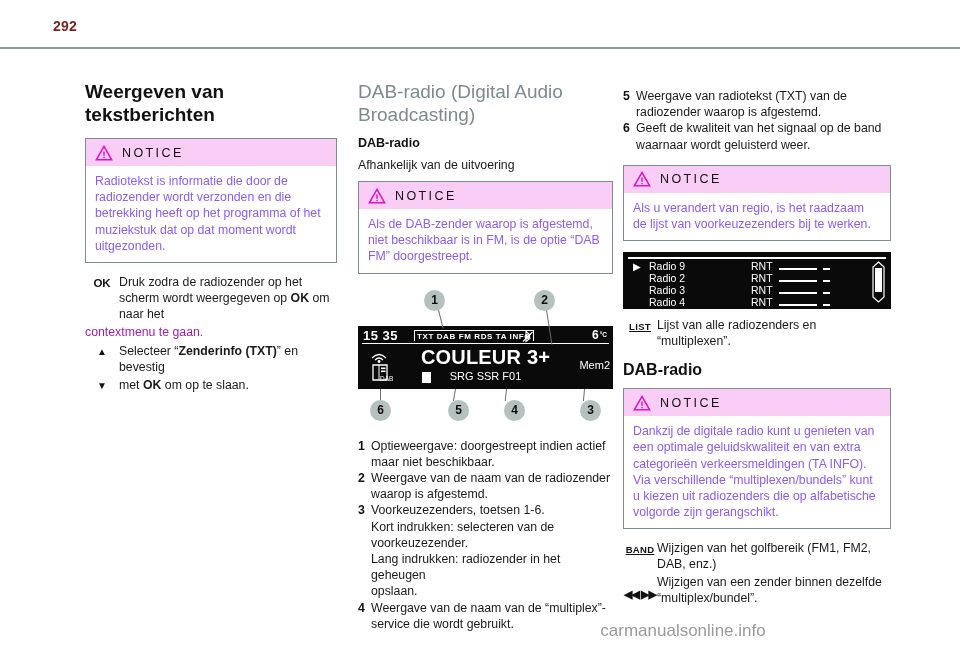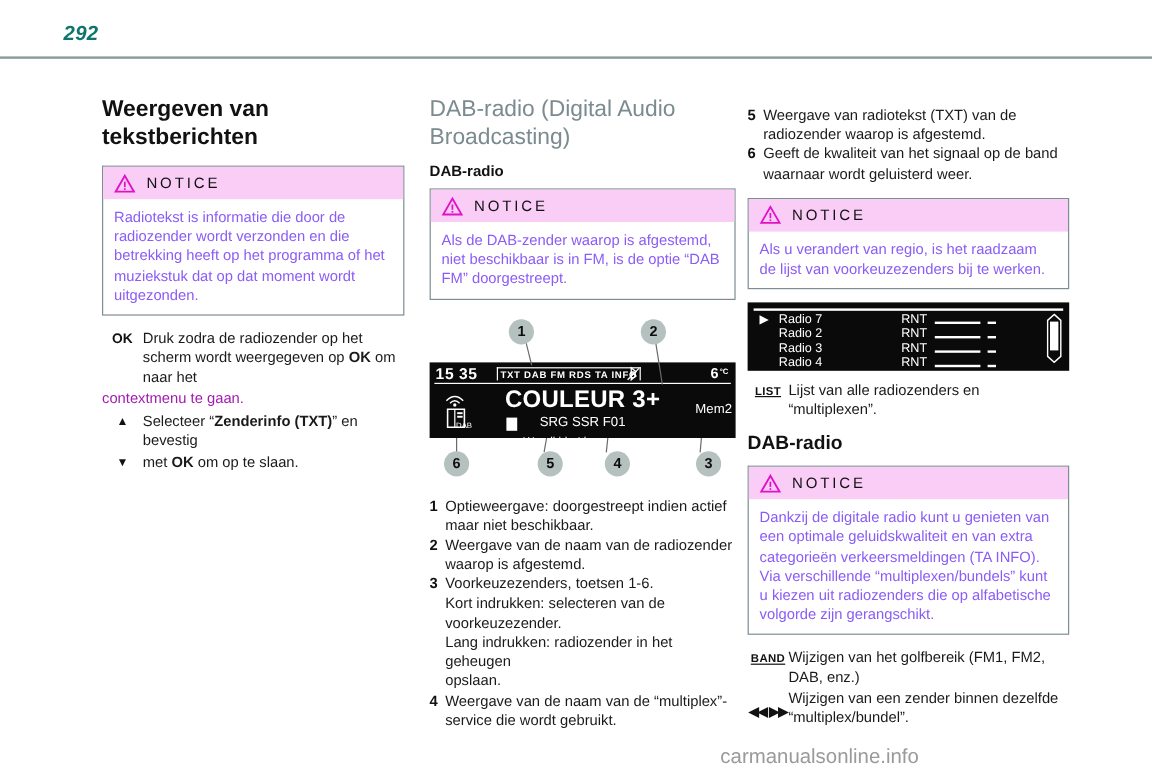--- a/index.html
+++ b/index.html
@@ -10,21 +10,21 @@
     font-family:"Liberation Sans", sans-serif;
     color:#1a1a1a;
     position:relative;
     overflow:hidden;
   }
   .page { position:relative; width:960px; height:649px; }
 
   
   .page-number{
     position:absolute; left:53px; top:18px;
-    font-size:17px; font-weight:bold; color:#0f766e; letter-spacing:0.2px;font-style:italic;
+    font-size:14px; font-weight:bold; color:#7f1d1d; letter-spacing:0.2px;
   }
   .header-rule{
     position:absolute; left:0; top:47px; width:960px; height:2px;
     background:#8a9a9a;
   }
 
   
   .col{ position:absolute; top:80px; }
   .col-1{ left:85px; width:252px; }
   .col-2{ left:358px; width:255px; }
@@ -219,20 +219,21 @@
     </div>
     <div class="krow">
       <div class="kcell arrow-dn">▼</div>
       <div class="ktext">met <b>OK</b> om op te slaan.</div>
     </div>
   </div>
 
   <div class="col col-2">
     <h1 class="section-grey">DAB-radio (Digital Audio Broadcasting)</h1>
     <h2 class="sub">DAB-radio</h2>
+    <p class="body">Afhankelijk van de uitvoering</p>
 
     <div class="notice">
       <div class="notice-head">
         <span class="warn-tri">
           <svg viewBox="0 0 20 18" width="18" height="16">
             <path d="M10 1.6 L18.6 16.6 L1.4 16.6 Z" fill="none" stroke="#e210c8" stroke-width="1.7"></path>
             <rect x="9.2" y="7.2" width="1.6" height="5" fill="#e210c8"></rect>
             <rect x="9.2" y="13.3" width="1.6" height="1.6" fill="#e210c8"></rect>
           </svg>
         </span>
@@ -331,21 +332,21 @@
         </span>
         <span class="notice-title">NOTICE</span>
       </div>
       <div class="notice-body">Als u verandert van regio, is het raadzaam de lijst van voorkeuzezenders bij te werken.</div>
     </div>
 
     <div class="listscreen">
       <div class="topline"></div>
       <div class="lrow" style="top:9px">
         <span class="lcursor">▶</span>
-        <span class="lname">Radio 7</span>
+        <span class="lname">Radio 9</span>
         <span class="lrnt">RNT</span>
         <span class="lbar"></span>
         <span class="lbar2"></span>
       </div>
       <div class="lrow" style="top:21px">
         <span class="lname">Radio 2</span>
         <span class="lrnt">RNT</span>
         <span class="lbar"></span>
         <span class="lbar2"></span>
       </div>

